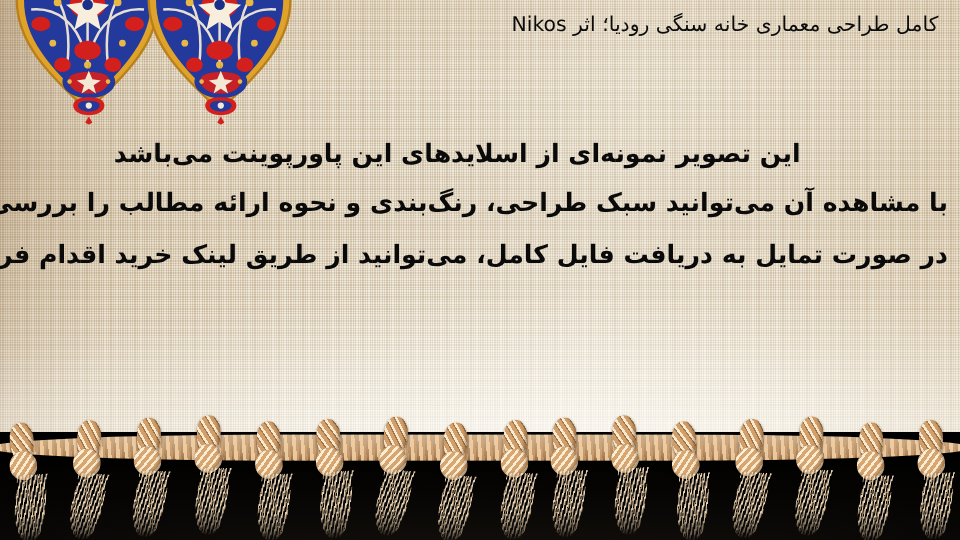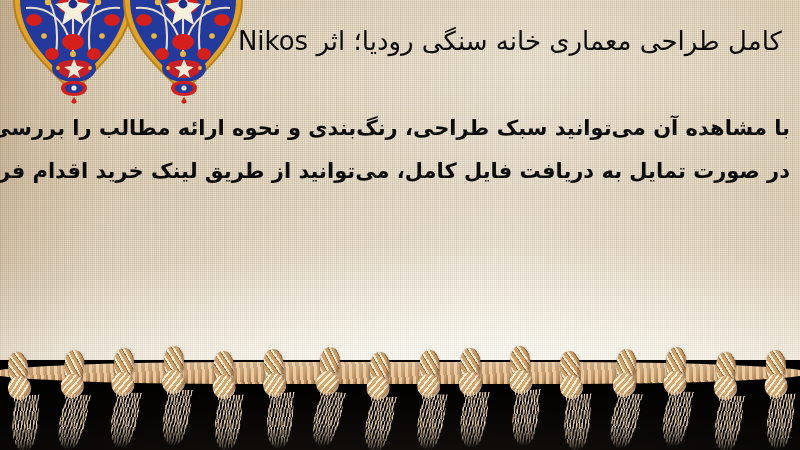--- a/index.html
+++ b/index.html
@@ -121,22 +121,22 @@
   .motif{position:absolute;}
   .motif svg{display:block;}
 
   
   .text-layer{
     position:absolute;left:0;top:0;width:800px;height:392px;
     direction:rtl;text-align:right;
   }
   .title{
     position:absolute;right:18px;top:6px;width:560px;
-    font-size:26px;line-height:31px;color:#0b0b0b;
-    letter-spacing:0;font-weight:400;margin-top:20px;
+    font-size:17px;line-height:31px;color:#0b0b0b;
+    letter-spacing:0;font-weight:400;
   }
   .body{
     position:absolute;right:10px;top:108px;width:782px;
     color:#0a0a0a;font-weight:700;
   }
   .body-line{
     font-size:21px;line-height:41px;white-space:nowrap;
     text-align:center;
   }
   .body-line.l1{text-align:center;padding-right:36px;}
@@ -285,20 +285,21 @@
     </svg>
   </div>
 
   <div class="text-layer">
 
     <div class="title">
       <div>کامل طراحی معماری خانه سنگی رودیا؛ اثر Nikos</div>
     </div>
 
     <div class="body">
+      <div class="body-line l1">این تصویر نمونه‌ای از اسلایدهای این پاورپوینت می‌باشد</div>
       <div class="body-line l2">با مشاهده آن می‌توانید سبک طراحی، رنگ‌بندی و نحوه ارائه مطالب را بررسی نمایید</div>
       <div class="body-line l3">در صورت تمایل به دریافت فایل کامل، می‌توانید از طریق لینک خرید اقدام فرمایید</div>
     </div>
 
   </div>
 
   <div class="black-ground"></div>
   <div class="selvedge"></div>
   <div class="fringe" id="fringe">
       <div class="tassel" style="left: 4px; bottom: -2px; transform: rotate(-5deg);">

